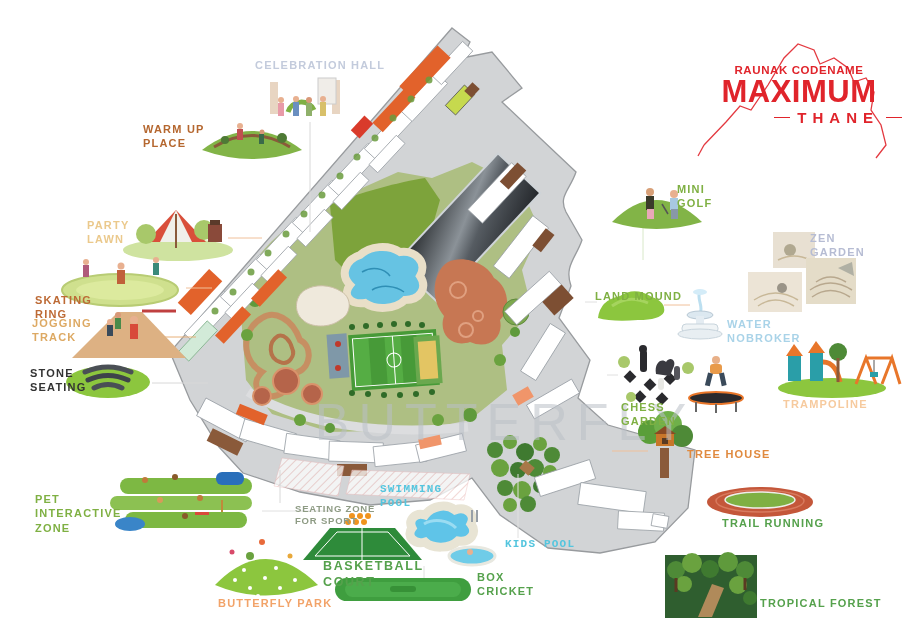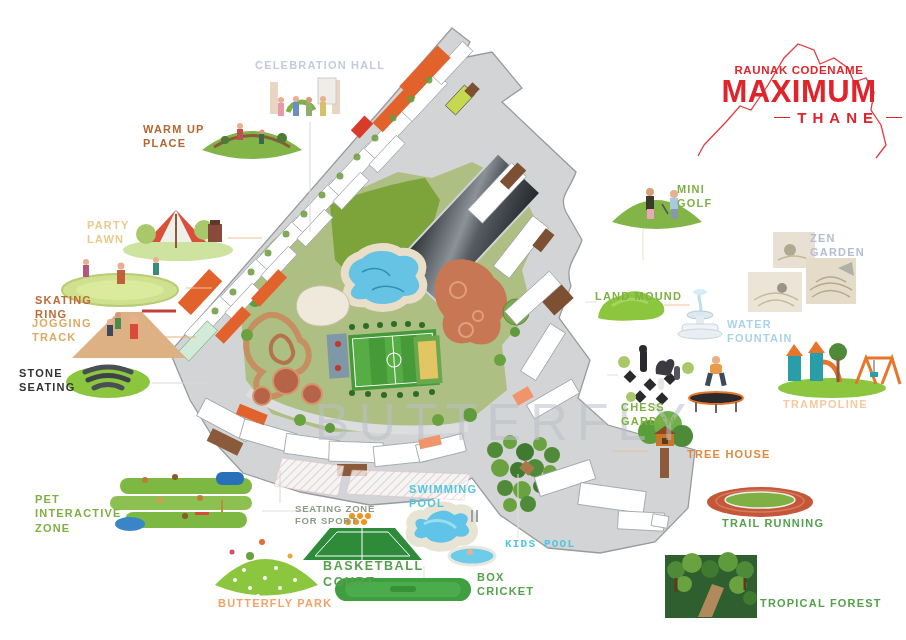--- a/index.html
+++ b/index.html
@@ -507,42 +507,42 @@
 
 <div class="map-label" style="left: 255px; top: 58px; color: rgb(195, 203, 220);">CELEBRATION HALL</div>
 <div class="map-label" style="left: 143px; top: 122px; color: rgb(181, 103, 47);">WARM UP
 PLACE</div>
 <div class="map-label" style="left: 87px; top: 218px; color: rgb(235, 201, 140);">PARTY
 LAWN</div>
 <div class="map-label" style="left: 35px; top: 275px; color: rgb(189, 106, 53); margin-top: 18px;">SKATING
 RING</div>
 <div class="map-label" style="left: 32px; top: 316px; color: rgb(221, 169, 99);">JOGGING
 TRACK</div>
-<div class="map-label" style="left: 19px; top: 366px; color: rgb(51, 51, 51);">STONE
+<div class="map-label" style="left: 30px; top: 366px; color: rgb(51, 51, 51);">STONE
 SEATING</div>
 <div class="map-label" style="left: 35px; top: 492px; color: rgb(127, 176, 67);">PET
 INTERACTIVE
 ZONE</div>
 <div class="map-label sm" style="left: 295px; top: 503px; color: rgb(142, 155, 132);">SEATING ZONE
 FOR SPORT</div>
 <div class="map-label lg" style="left: 323px; top: 543px; color: rgb(85, 161, 76); margin-top: 15px;">BASKETBALL
 COURT</div>
 <div class="map-label" style="left: 218px; top: 596px; color: rgb(242, 163, 105);">BUTTERFLY PARK</div>
-<div class="map-label" style="left: 409px; top: 482px; color: rgb(84, 197, 222);">SWIMMING
+<div class="map-label" style="left: 380px; top: 482px; color: rgb(84, 197, 222); font-family: Liberation Mono, monospace;">SWIMMING
 POOL</div>
 <div class="map-label" style="left: 505px; top: 537px; color: rgb(84, 197, 222); font-family: Liberation Mono, monospace;">KIDS POOL</div>
 <div class="map-label" style="left: 477px; top: 570px; color: rgb(85, 161, 76);">BOX
 CRICKET</div>
 <div class="map-label" style="left: 760px; top: 596px; color: rgb(85, 161, 76);">TROPICAL FOREST</div>
 <div class="map-label" style="left: 722px; top: 516px; color: rgb(85, 161, 76); text-align: right;">TRAIL RUNNING</div>
 <div class="map-label" style="left: 687px; top: 447px; color: rgb(224, 138, 63);">TREE HOUSE</div>
 <div class="map-label" style="left: 745px; top: 397px; color: rgb(246, 202, 158); margin-left: 38px;">TRAMPOLINE</div>
 <div class="map-label" style="left: 621px; top: 400px; color: rgb(127, 176, 67);">CHESS
 GARDEN</div>
 <div class="map-label" style="left: 727px; top: 317px; color: rgb(169, 211, 232);">WATER
-FOUNTAIN</div>
+NOBROKER</div>
 <div class="map-label" style="left: 810px; top: 231px; color: rgb(182, 188, 211);">ZEN
 GARDEN</div>
 <div class="map-label" style="left: 595px; top: 276px; color: rgb(127, 176, 67); margin-top: 13px;">LAND MOUND</div>
 <div class="map-label" style="left: 677px; top: 182px; color: rgb(127, 176, 67);">MINI
 GOLF</div>
 
 </div>
 
 </body></html>

